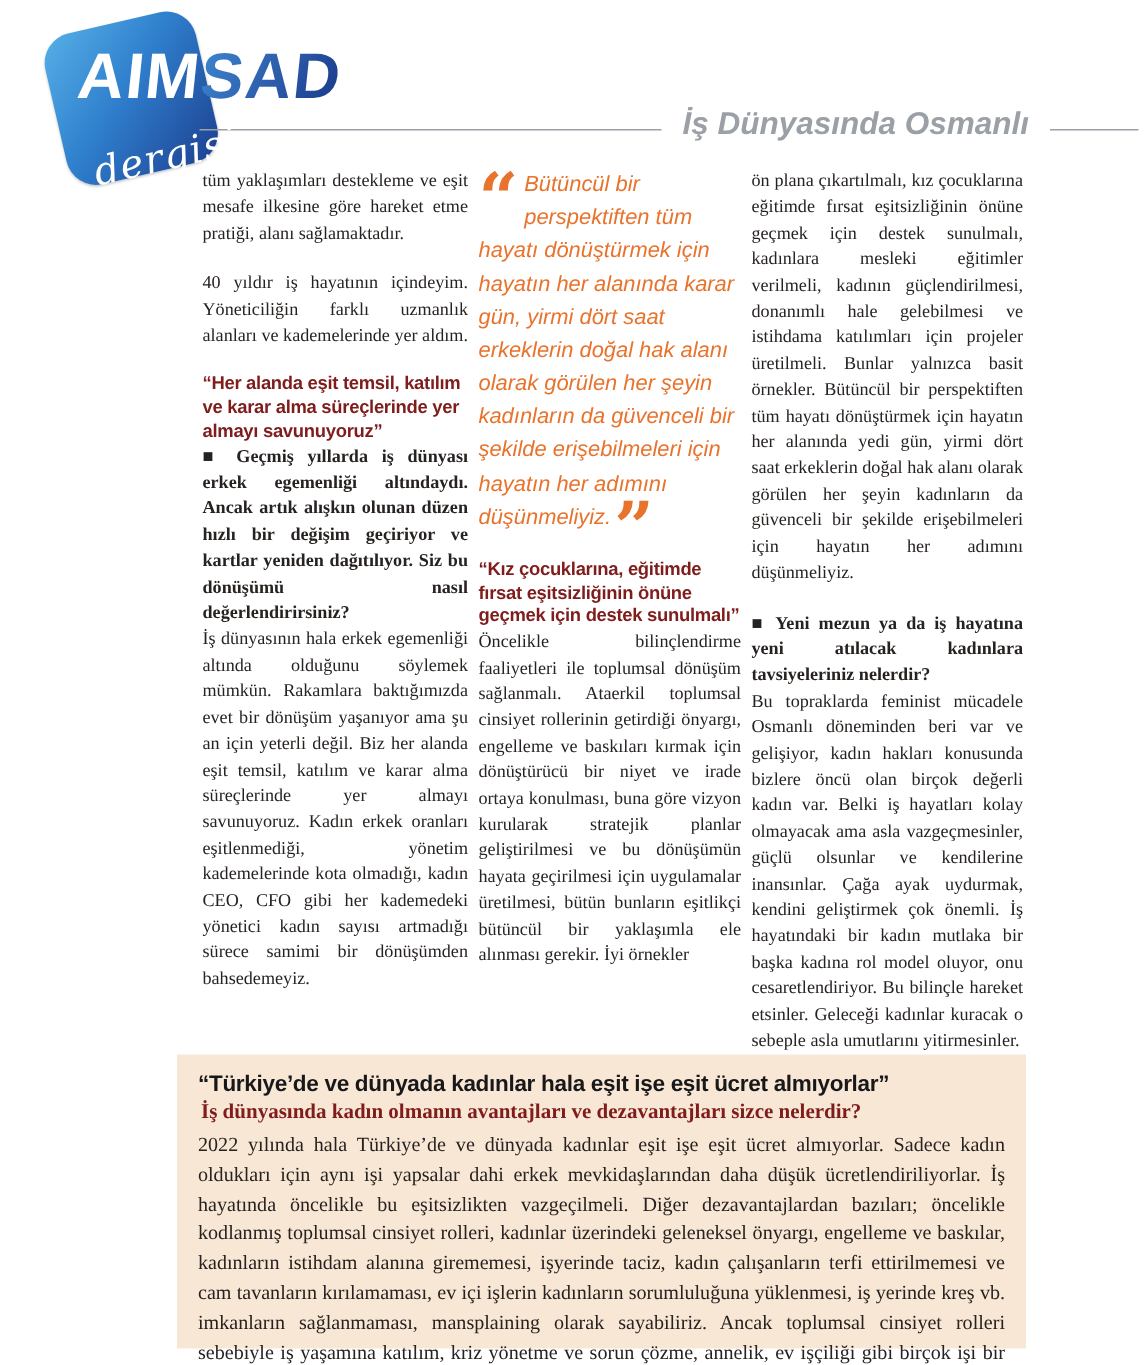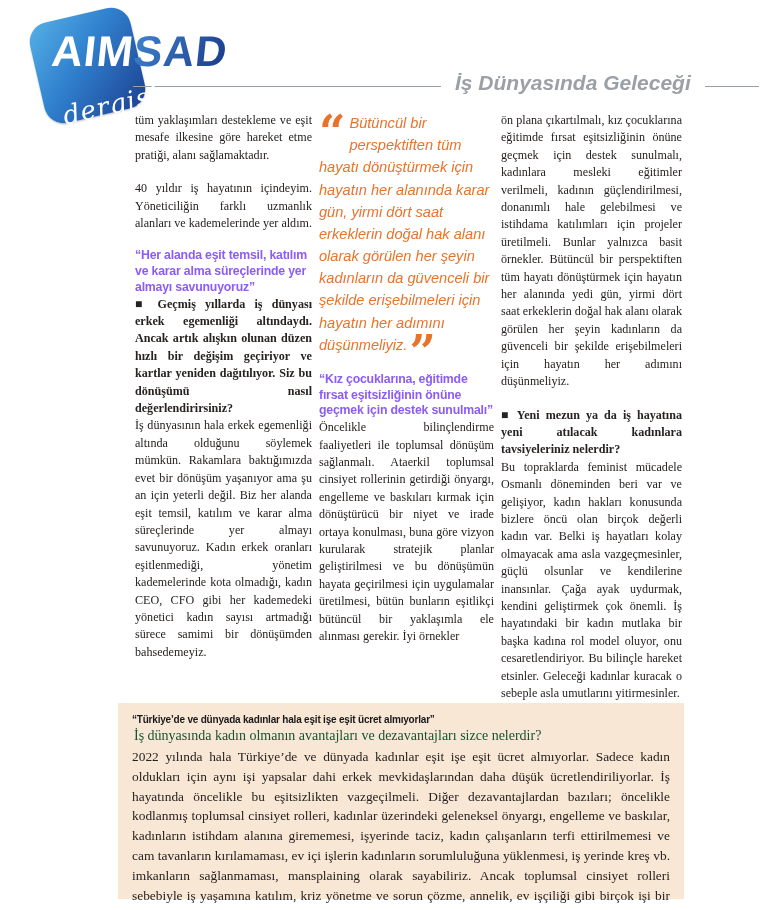--- a/index.html
+++ b/index.html
@@ -46,63 +46,63 @@
   
   .col{position:absolute;top:112px;font-size:12.1px;line-height:1.44;text-align:justify;}
   .col1{left:135px;width:177px;}
   .col2{left:319px;width:175px;}
   .col3{left:501px;width:181px;}
   .col p{margin:0 0 0 0;}
   .col .gap{height:16px;}
   .q{font-weight:bold;}
   .subhead{
     font-family:"Liberation Sans",sans-serif;font-weight:bold;
-    font-size:12.3px;line-height:1.28;text-align:left;color:#8b5cf6;
+    font-size:12.3px;line-height:1.28;text-align:left;color:#7f1d1d;
     letter-spacing:-0.2px;
   }
   
   .pullquote{
     color:#e8732c;font-family:"Liberation Sans",sans-serif;font-style:italic;
     font-size:14.6px;line-height:1.52;text-align:left;margin-bottom:16px;
     min-height:242px;
   }
   .pq-open,.pq-close{
     font-family:"DejaVu Serif",serif;font-style:normal;font-weight:bold;
     color:#e8732c;
   }
   .pq-open{float:left;font-size:46px;line-height:.55;margin:8px 4px 0 0;}
   .pq-close{font-size:46px;line-height:0;vertical-align:-18px;margin-left:2px;}
   
   .bottom-box{
     position:absolute;left:118px;top:703px;width:566px;height:196px;
     background:#f9e7d6;box-sizing:border-box;padding:11px 14px 10px 14px;
   }
   .bb-title{
-    font-family:"Liberation Sans",sans-serif;font-weight:bold;font-size:10px;
+    font-family:"Liberation Sans",sans-serif;font-weight:bold;font-size:15px;
     color:#18181a;margin:0 0 3px 0;letter-spacing:-0.2px;
   }
   .bb-question{
-    font-weight:normal;font-size:14px;margin:0 0 3px 2px;color:#14532d;
+    font-weight:bold;font-size:14px;margin:0 0 3px 2px;color:#7f1d1d;
   }
   .bb-body{
     font-size:13.4px;line-height:1.48;text-align:justify;margin:0;color:#262220;
   }
 </style>
 </head>
 <body>
 
 <div class="logo-wrap">
   <div class="logo-badge"></div>
   <div class="logo-type"><span class="lt-white">AIM</span><span class="lt-blue">SAD</span></div>
   <div class="logo-dergisi">dergisi</div>
 </div>
 
 <div class="section-header">
   <div class="sh-line left"></div>
-  <div class="sh-title">İş Dünyasında Geleceği</div>
+  <div class="sh-title">İş Dünyasında Osmanlı</div>
   <div class="sh-line right"></div>
 </div>
 
 <div class="col col1">
   <p>tüm yaklaşımları destekleme ve eşit mesafe ilkesine göre hareket etme pratiği, alanı sağlamaktadır.</p>
   <div class="gap"></div>
   <p>40 yıldır iş hayatının içindeyim. Yöneticiliğin farklı uzmanlık alanları ve kademelerinde yer aldım.</p>
   <div class="gap"></div>
   <p class="subhead">“Her alanda eşit temsil, katılım ve karar alma süreçlerinde yer almayı savunuyoruz”</p>
   <p class="q">■ Geçmiş yıllarda iş dünyası erkek egemenliği altındaydı. Ancak artık alışkın olunan düzen hızlı bir değişim geçiriyor ve kartlar yeniden dağıtılıyor. Siz bu dönüşümü nasıl değerlendirirsiniz?</p>

